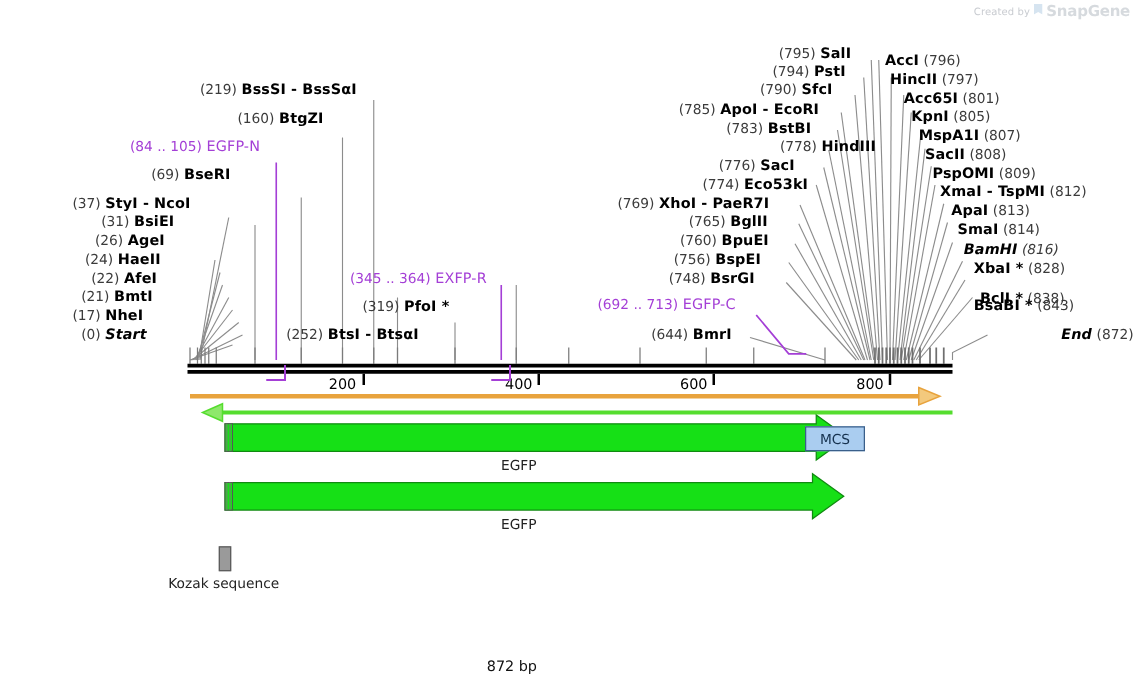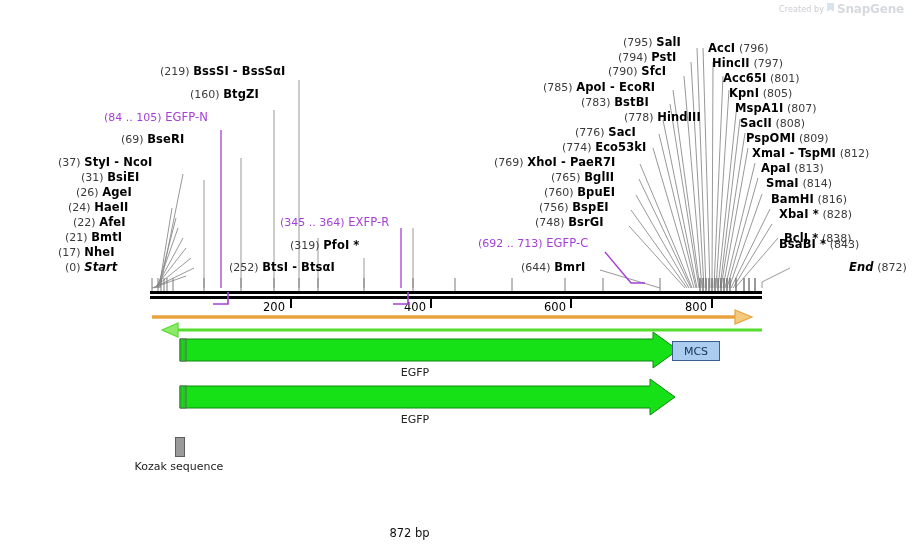--- a/index.html
+++ b/index.html
@@ -316,21 +316,21 @@
     <span class="pos">(812)</span>
   </div>
   <div class="lbl rgt" style="left:761px;top:161px;">
     <span class="enz">ApaI</span>
     <span class="pos">(813)</span>
   </div>
   <div class="lbl rgt" style="left:766px;top:176px;">
     <span class="enz">SmaI</span>
     <span class="pos">(814)</span>
   </div>
-  <div class="lbl rgt" style="left:771px;top:192px;">
+  <div class="lbl rgt" style="left:771px;top:192px;font-style:italic;">
     <span class="enz">BamHI</span>
     <span class="pos">(816)</span>
   </div>
   <div class="lbl rgt" style="left:779px;top:207px;">
     <span class="enz">XbaI *</span>
     <span class="pos">(828)</span>
   </div>
   <div class="lbl rgt" style="left:784px;top:231px;">
     <span class="enz">BclI *</span>
     <span class="pos">(838)</span>
@@ -378,21 +378,21 @@
   </svg>
 
   <svg style="position:absolute;left:0;top:0;width:912px;height:548px;pointer-events:none;">
     <polygon points="180,339 653,339 653,332 678,350 653,368 653,361 180,361" fill="#16e016" stroke="#108a10" stroke-width="1"></polygon>
     <rect x="180" y="339" width="6" height="22" fill="#16e016" stroke="#555" stroke-width="0.8"></rect>
     <line x1="181.5" y1="339" x2="181.5" y2="361" stroke="#777" stroke-width="0.8"></line>
     <line x1="184" y1="339" x2="184" y2="361" stroke="#777" stroke-width="0.8"></line>
   </svg>
   <div class="track-label" style="left:330px;top:366px;width:170px;">EGFP</div>
 
-  <div id="mcs-box" style="left:672px;top:341px;width:46px;height:18px;text-align:right;">MCS</div>
+  <div id="mcs-box" style="left:644px;top:341px;width:46px;height:18px;text-align:right;">MCS</div>
 
   <svg style="position:absolute;left:0;top:0;width:912px;height:548px;pointer-events:none;">
     <polygon points="180,386 650,386 650,379 675,397 650,415 650,408 180,408" fill="#16e016" stroke="#108a10" stroke-width="1"></polygon>
     <rect x="180" y="386" width="6" height="22" fill="#16e016" stroke="#555" stroke-width="0.8"></rect>
     <line x1="181.5" y1="386" x2="181.5" y2="408" stroke="#777" stroke-width="0.8"></line>
     <line x1="184" y1="386" x2="184" y2="408" stroke="#777" stroke-width="0.8"></line>
   </svg>
   <div class="track-label" style="left:330px;top:413px;width:170px;">EGFP</div>
 
   <div id="kozak" style="left:175px;top:437px;width:8px;height:18px;"></div>

